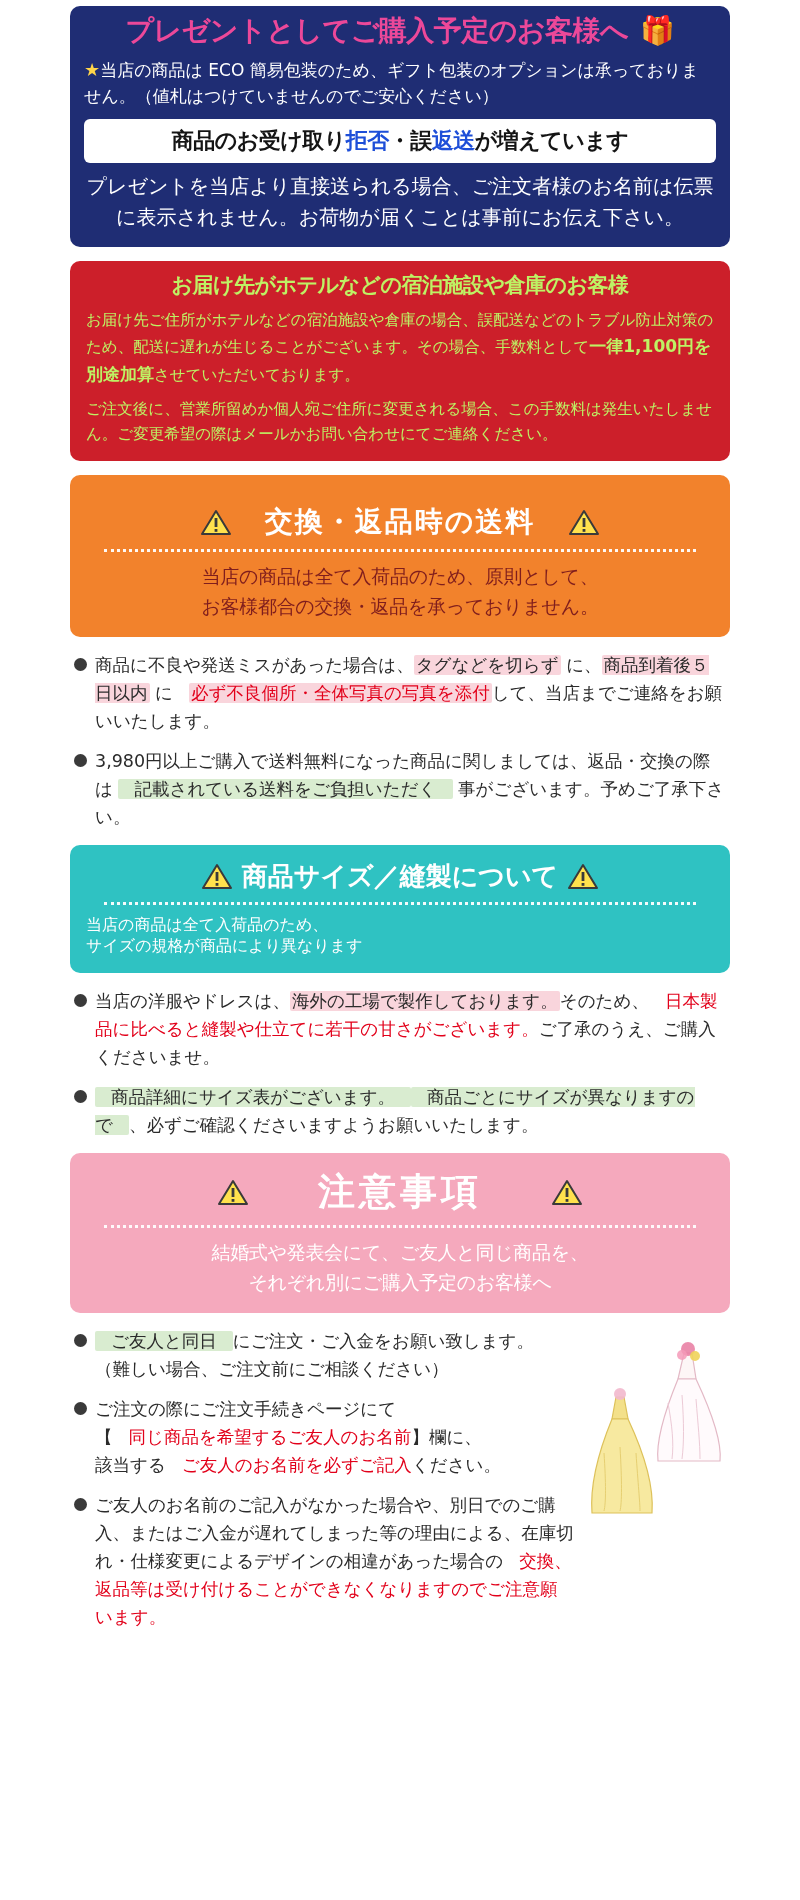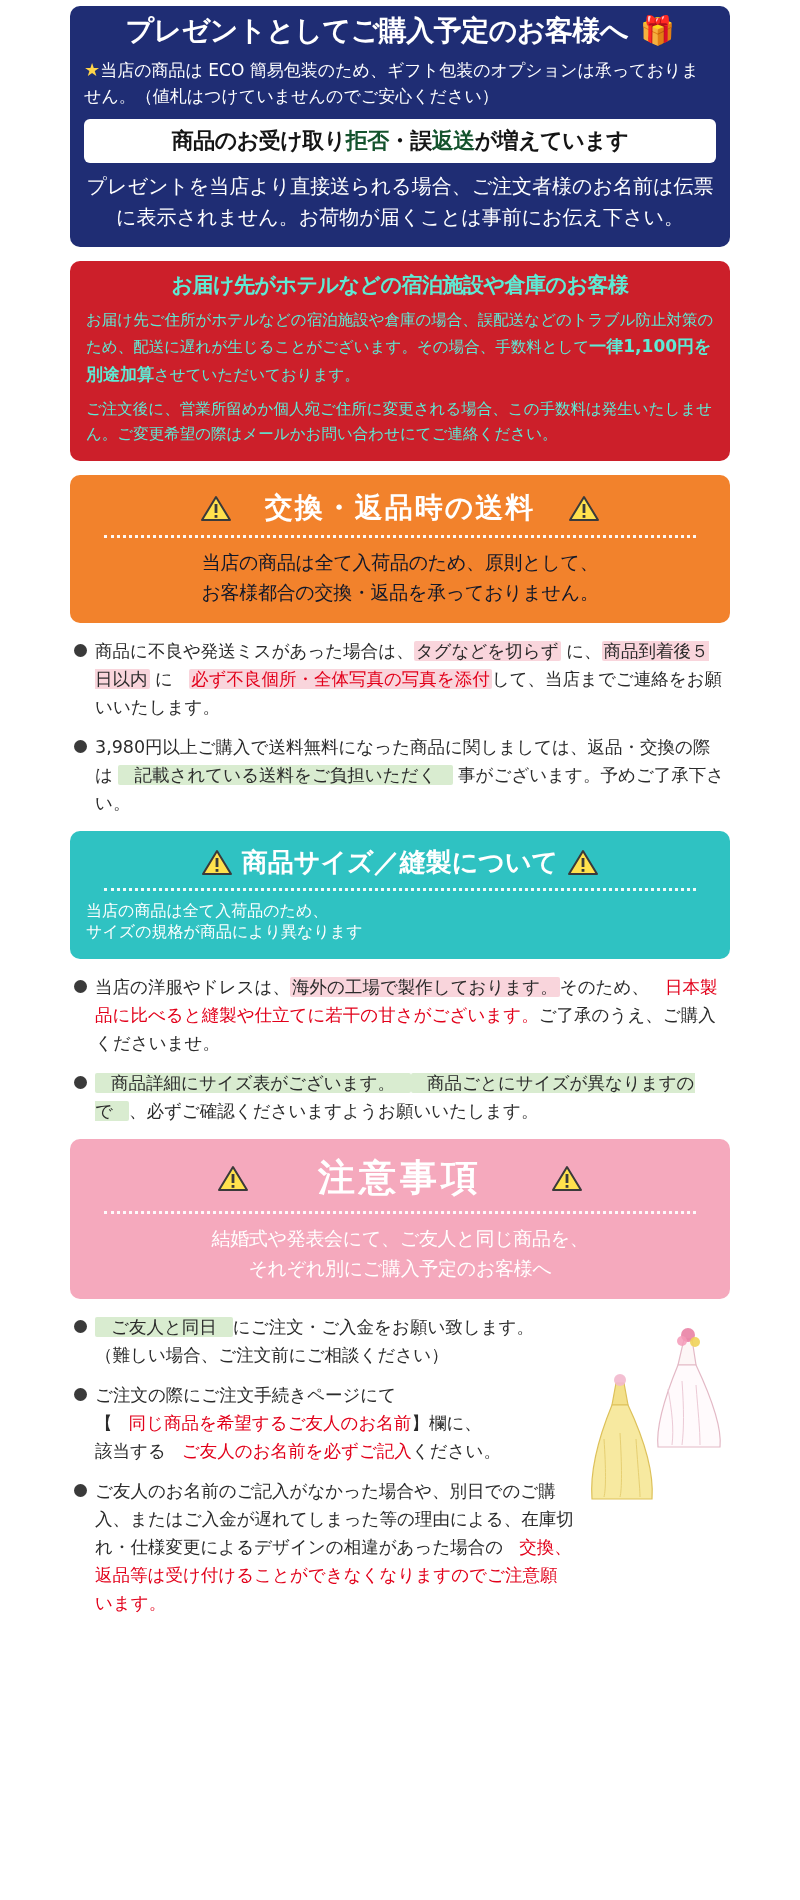--- a/index.html
+++ b/index.html
@@ -33,21 +33,21 @@
     color: #ffffff;
     padding: 6px 14px 14px 14px;
   }
   .navy .title-row {
     display: flex;
     align-items: center;
     justify-content: center;
     gap: 12px;
     font-size: 28px;
     font-weight: bold;
-    color: #ffffff;
+    color: #ec4899;
     letter-spacing: -0.5px;
     margin-bottom: 6px;
   }
   .gift-icon { font-size: 28px; line-height: 1; }
   .navy .lead {
     font-size: 17px;
     line-height: 1.5;
     color: #ffffff;
   }
   .navy .lead .star { color: #ffd54a; font-size: 18px; }
@@ -55,32 +55,32 @@
     background: #ffffff;
     border-radius: 6px;
     margin: 10px 0 8px 0;
     padding: 7px 6px;
     text-align: center;
     font-size: 22px;
     font-weight: bold;
     color: #141414;
     letter-spacing: -0.5px;
   }
-  .white-strip .rd { color: #14532d; }
+  .white-strip .rd { color: #1d4ed8; }
   .navy .note {
     font-size: 20px;
     line-height: 1.55;
     text-align: center;
     color: #ffffff;
   }
 
   
   .red {
     background: #cc1f2a;
-    color: #5eead4;
+    color: #bef264;
     padding: 10px 16px 14px 16px;
   }
   .red .hd {
     text-align: center;
     font-size: 21px;
     font-weight: bold;
     margin-bottom: 9px;
     letter-spacing: -0.5px;
   }
   .red p {
@@ -88,21 +88,21 @@
     font-size: 15.5px;
     line-height: 1.62;
   }
   .red p:last-child { margin-bottom: 0; }
   .red .big { font-size: 17px; font-weight: bold; }
 
   
   .orange {
     background: #f2822c;
     color: #ffffff;
-    padding: 14px 16px 16px 16px;
+    padding: 28px 16px 16px 16px;
   }
   .hd-row {
     display: flex;
     align-items: center;
     justify-content: center;
     gap: 34px;
     font-size: 28px;
     font-weight: bold;
     letter-spacing: 2px;
     color: #ffffff;
@@ -116,21 +116,21 @@
   .warn svg { display: block; }
   .dotline {
     border-top: 3px dotted #ffffff;
     margin: 8px 18px 10px 18px;
     opacity: .95;
   }
   .orange .sub {
     text-align: center;
     font-size: 19px;
     line-height: 1.55;
-    color: #0f172a;
+    color: #7f1d1d;
     letter-spacing: -0.3px;
   }
 
   
   .bullets { margin: 0 0 14px 0; padding: 0 4px; }
   .bullet {
     display: flex;
     align-items: flex-start;
     gap: 8px;
     margin-bottom: 12px;

